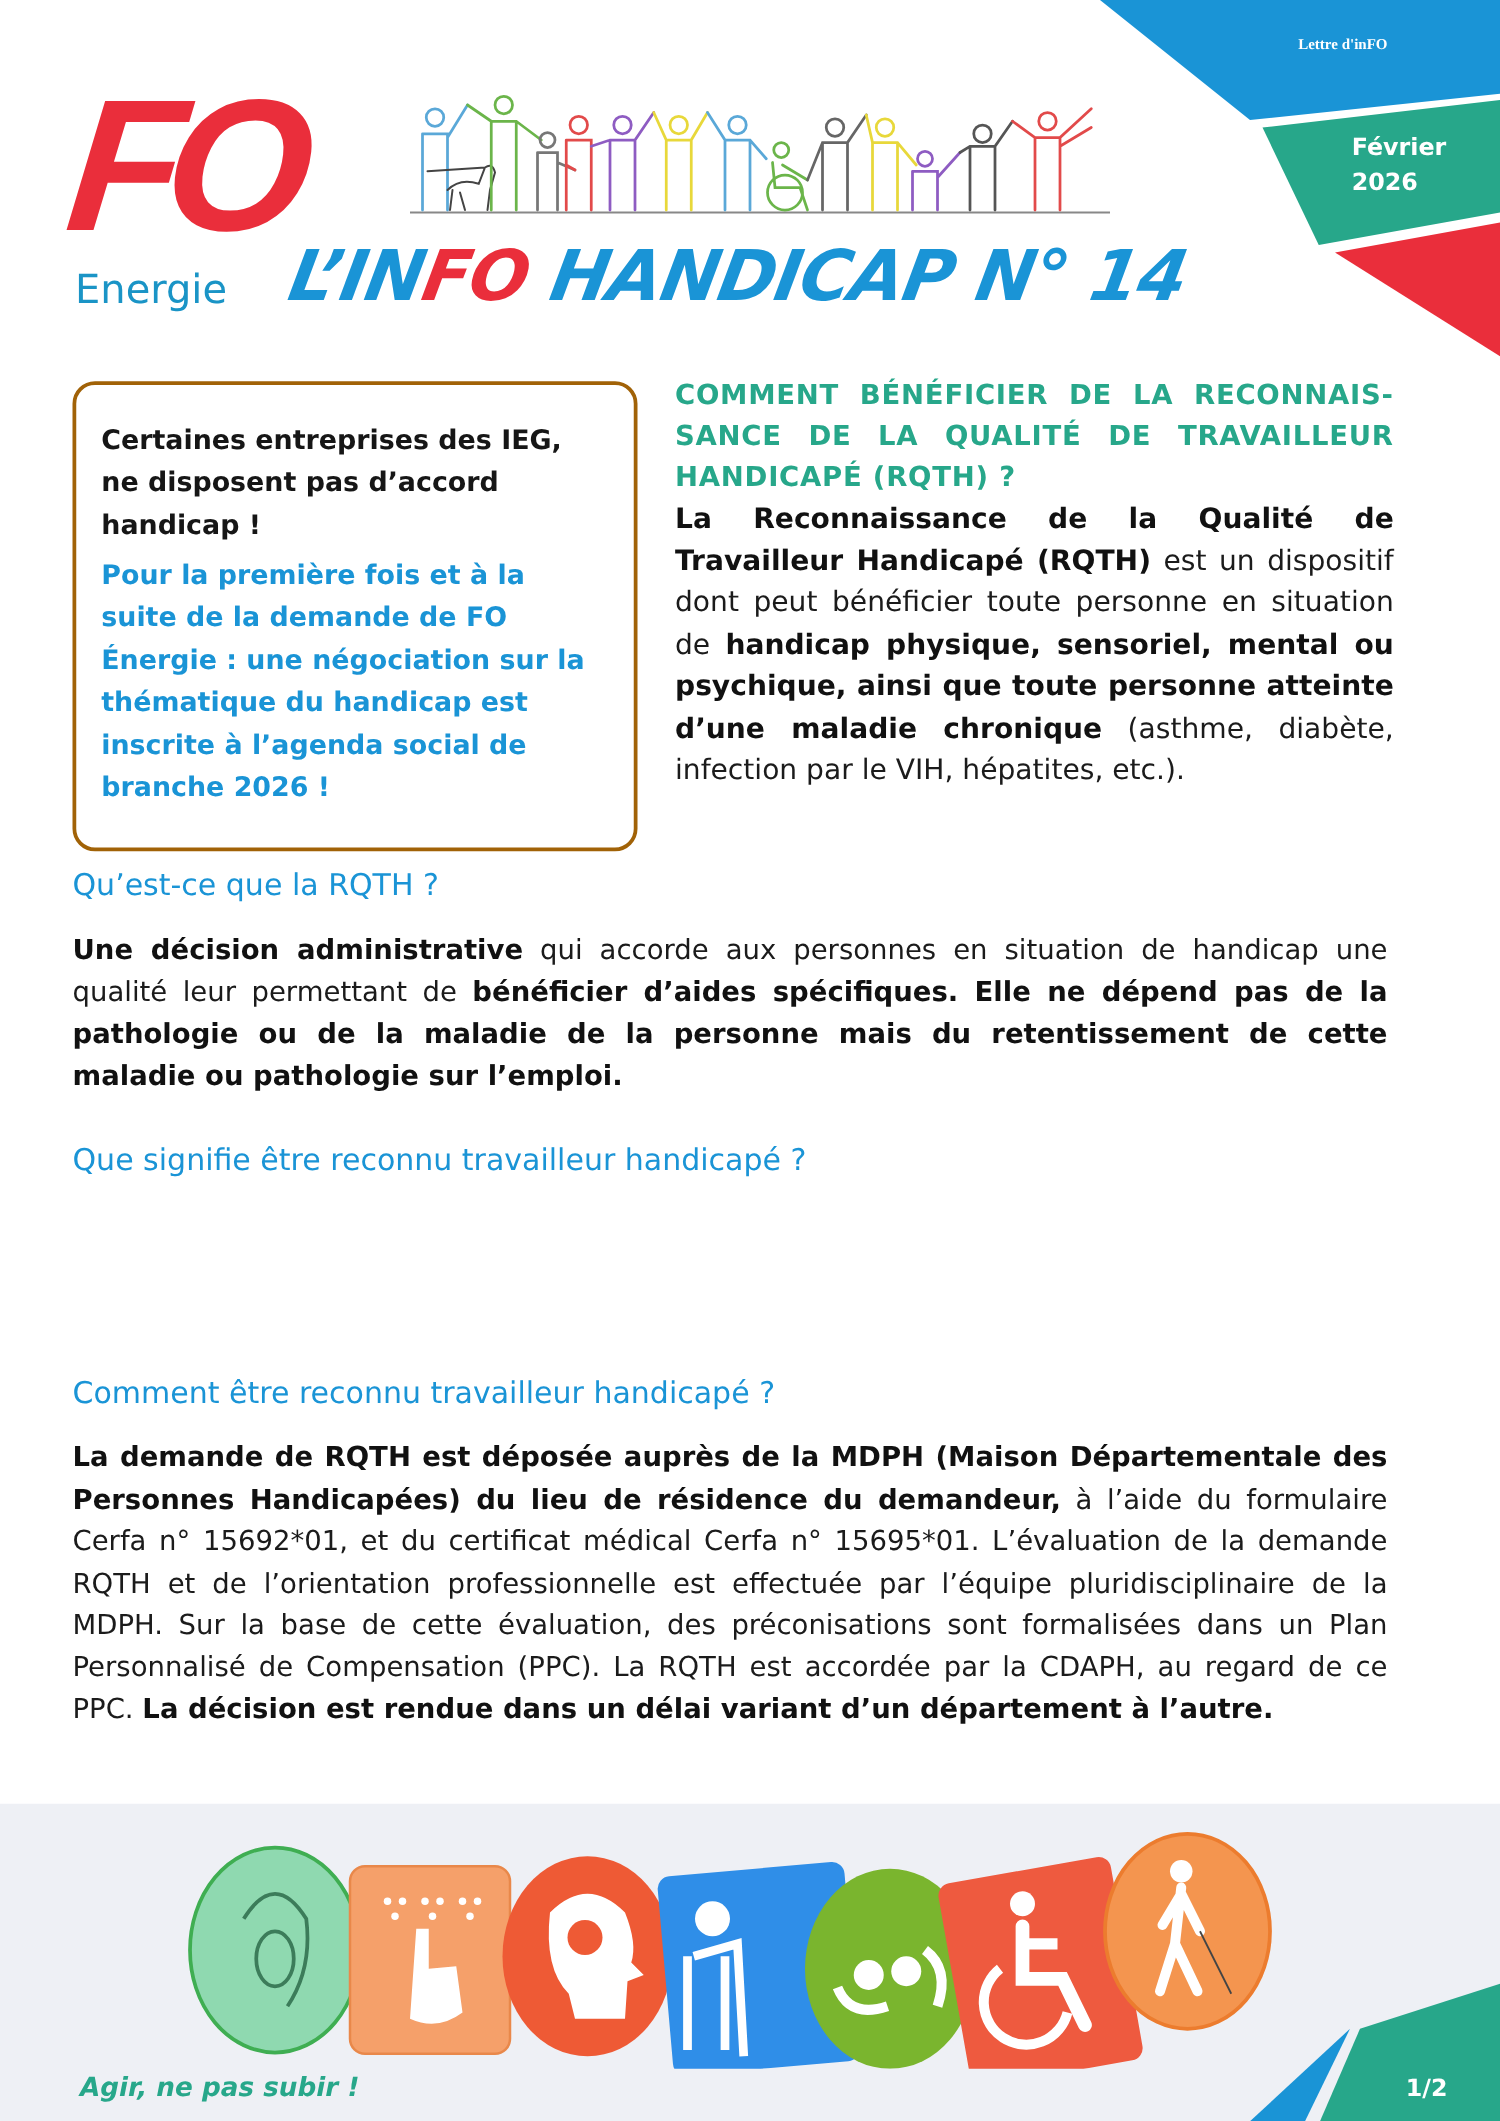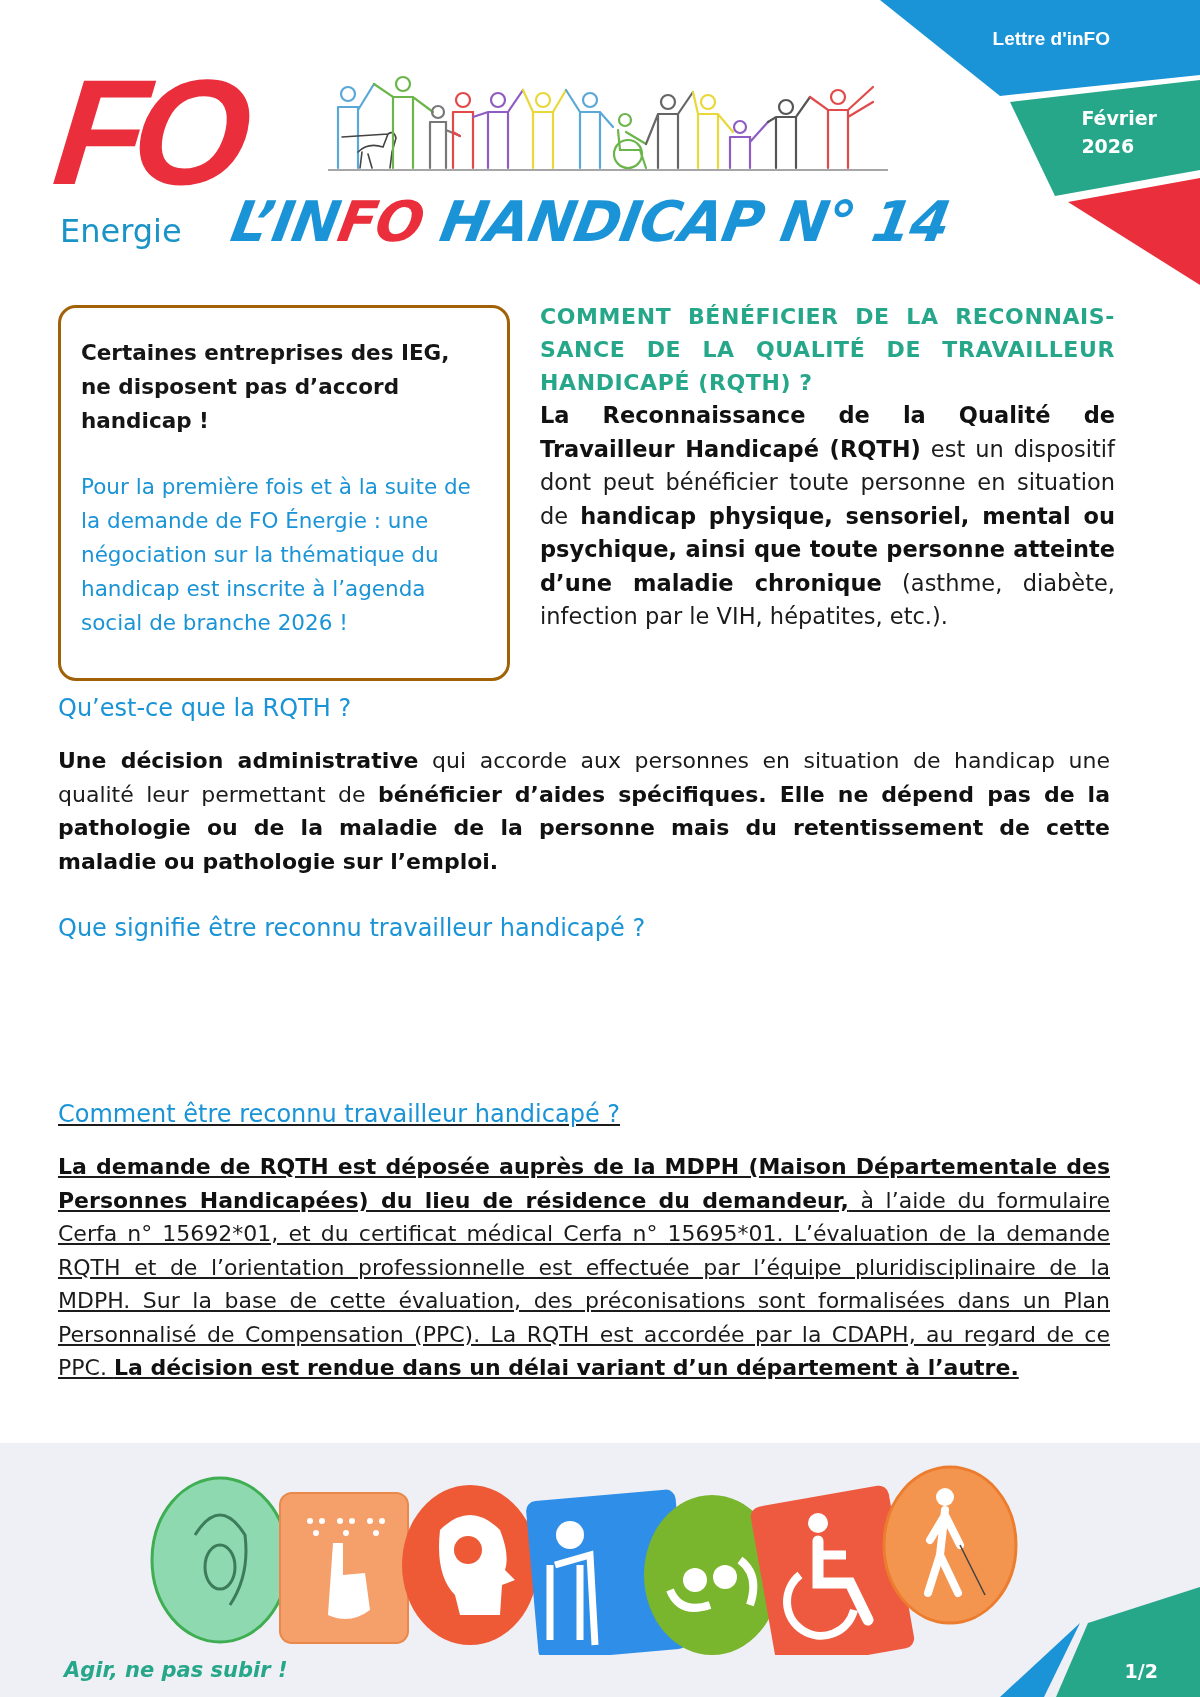--- a/index.html
+++ b/index.html
@@ -2,35 +2,35 @@
 <html><head>
 <meta charset="utf-8">
 <style>
   * { box-sizing: border-box; margin: 0; padding: 0; }
   html, body { width: 1200px; height: 1697px; background: #ffffff; overflow: hidden; }
   body { position: relative; font-family: "DejaVu Sans", "Liberation Sans", sans-serif; color: #1b1b1b; }
 
   
   .corner { position: absolute; top: 0; right: 0; width: 360px; height: 290px; }
   .corner svg { position: absolute; top: 0; left: 0; }
-  .lettre { position: absolute; top: 28px; right: 90px; color: #fff; font-weight: bold; font-size: 19px; font-family: Liberation Sans, sans-serif; }
+  .lettre { position: absolute; top: 28px; right: 90px; color: #fff; font-weight: bold; font-size: 12px; font-family: Liberation Serif, serif; }
   .date { position: absolute; top: 104px; right: 43px; color: #fff; font-weight: bold; font-size: 19px; line-height: 28px; text-align: left; font-family: "DejaVu Sans", sans-serif; }
 
   .logo-fo { position: absolute; left: 56px; top: 62px; font-family: "Liberation Sans", sans-serif; font-weight: bold; font-style: italic; font-size: 150px; line-height: 140px; color: #ea2e3b; letter-spacing: -14px; transform: skewX(-6deg); }
   .logo-energie { position: absolute; left: 60px; top: 212px; font-family: "DejaVu Sans", sans-serif; font-size: 32px; color: #1a94c6; }
 
   .people { position: absolute; left: 328px; top: 72px; width: 560px; height: 100px; }
 
   .main-title { position: absolute; left: 232px; top: 190px; font-family: "DejaVu Sans", sans-serif; font-weight: bold; font-style: italic; font-size: 56px; line-height: 64px; color: #1a94d6; letter-spacing: -1px; transform: skewX(-10deg); white-space: nowrap; }
   .main-title .red { color: #ea2e3b; }
 
   
   .callout { position: absolute; left: 58px; top: 305px; width: 452px; height: 376px; border: 3px solid #a16207; border-radius: 18px; padding: 28px 22px 0 20px; }
   .callout p.black { font-weight: bold; font-size: 21.5px; line-height: 34px; color: #161616; }
-  .callout p.blue { margin-top: 32px; font-weight: normal; font-size: 21.5px; line-height: 34px; color: #1a94d6; }
+  .callout p.blue { margin-top: 6px; font-weight: bold; font-size: 21.5px; line-height: 34px; color: #1a94d6; }
 
   
   .right-col { position: absolute; left: 540px; top: 300px; width: 575px; }
   .right-col h2 { font-weight: bold; font-size: 22px; line-height: 33px; color: #27a78a; text-align: justify; letter-spacing: 0.6px; }
   .right-col p { font-size: 22.5px; line-height: 33.5px; text-align: justify; color: #1b1b1b; }
 
   
   .section { position: absolute; left: 58px; width: 1052px; }
   .section h3 { font-size: 24px; line-height: 32px; color: #1a94d6; font-weight: normal; }
   .section p { margin-top: 20px; font-size: 22px; line-height: 33.5px; text-align: justify; color: #1b1b1b; }
@@ -138,21 +138,21 @@
 
 <div class="section" style="top:692px;">
   <h3>Qu’est-ce que la RQTH ?</h3>
   <p><b>Une décision administrative</b><span> qui accorde aux personnes en situation de handicap une qualité leur permettant de </span><b>bénéficier d’aides spécifiques. Elle ne dépend pas de la pathologie ou de la maladie de la personne mais du retentissement de cette maladie ou pathologie sur l’emploi.</b></p>
 </div>
 
 <div class="section" style="top:912px;">
   <h3>Que signifie être reconnu travailleur handicapé ?</h3>
 </div>
 
-<div class="section" style="top:1098px;text-decoration:underline;">
+<div class="section" style="top:1098px;">
   <h3>Comment être reconnu travailleur handicapé ?</h3>
   <p><b>La demande de RQTH est déposée auprès de la MDPH (Maison Départementale des Personnes Handicapées) du lieu de résidence du demandeur,</b><span> à l’aide du formulaire Cerfa n° 15692*01, et du certificat médical Cerfa n° 15695*01. L’évaluation de la demande RQTH et de l’orientation professionnelle est effectuée par l’équipe pluridisciplinaire de la MDPH. Sur la base de cette évaluation, des préconisations sont formalisées dans un Plan Personnalisé de Compensation (PPC). La RQTH est accordée par la CDAPH, au regard de ce PPC. </span><b>La décision est rendue dans un délai variant d’un département à l’autre.</b></p>
 </div>
 
 <div class="footer"></div>
 <div class="icons">
   <svg width="880" height="200" viewBox="0 0 880 200">
     <g>
       <ellipse cx="70" cy="105" rx="68" ry="82" fill="#8fd9b0" stroke="#3fae52" stroke-width="3"></ellipse>
       <path d="M45 80 Q70 40 95 80 Q100 120 80 150" fill="none" stroke="#3c7c5a" stroke-width="3"></path>

